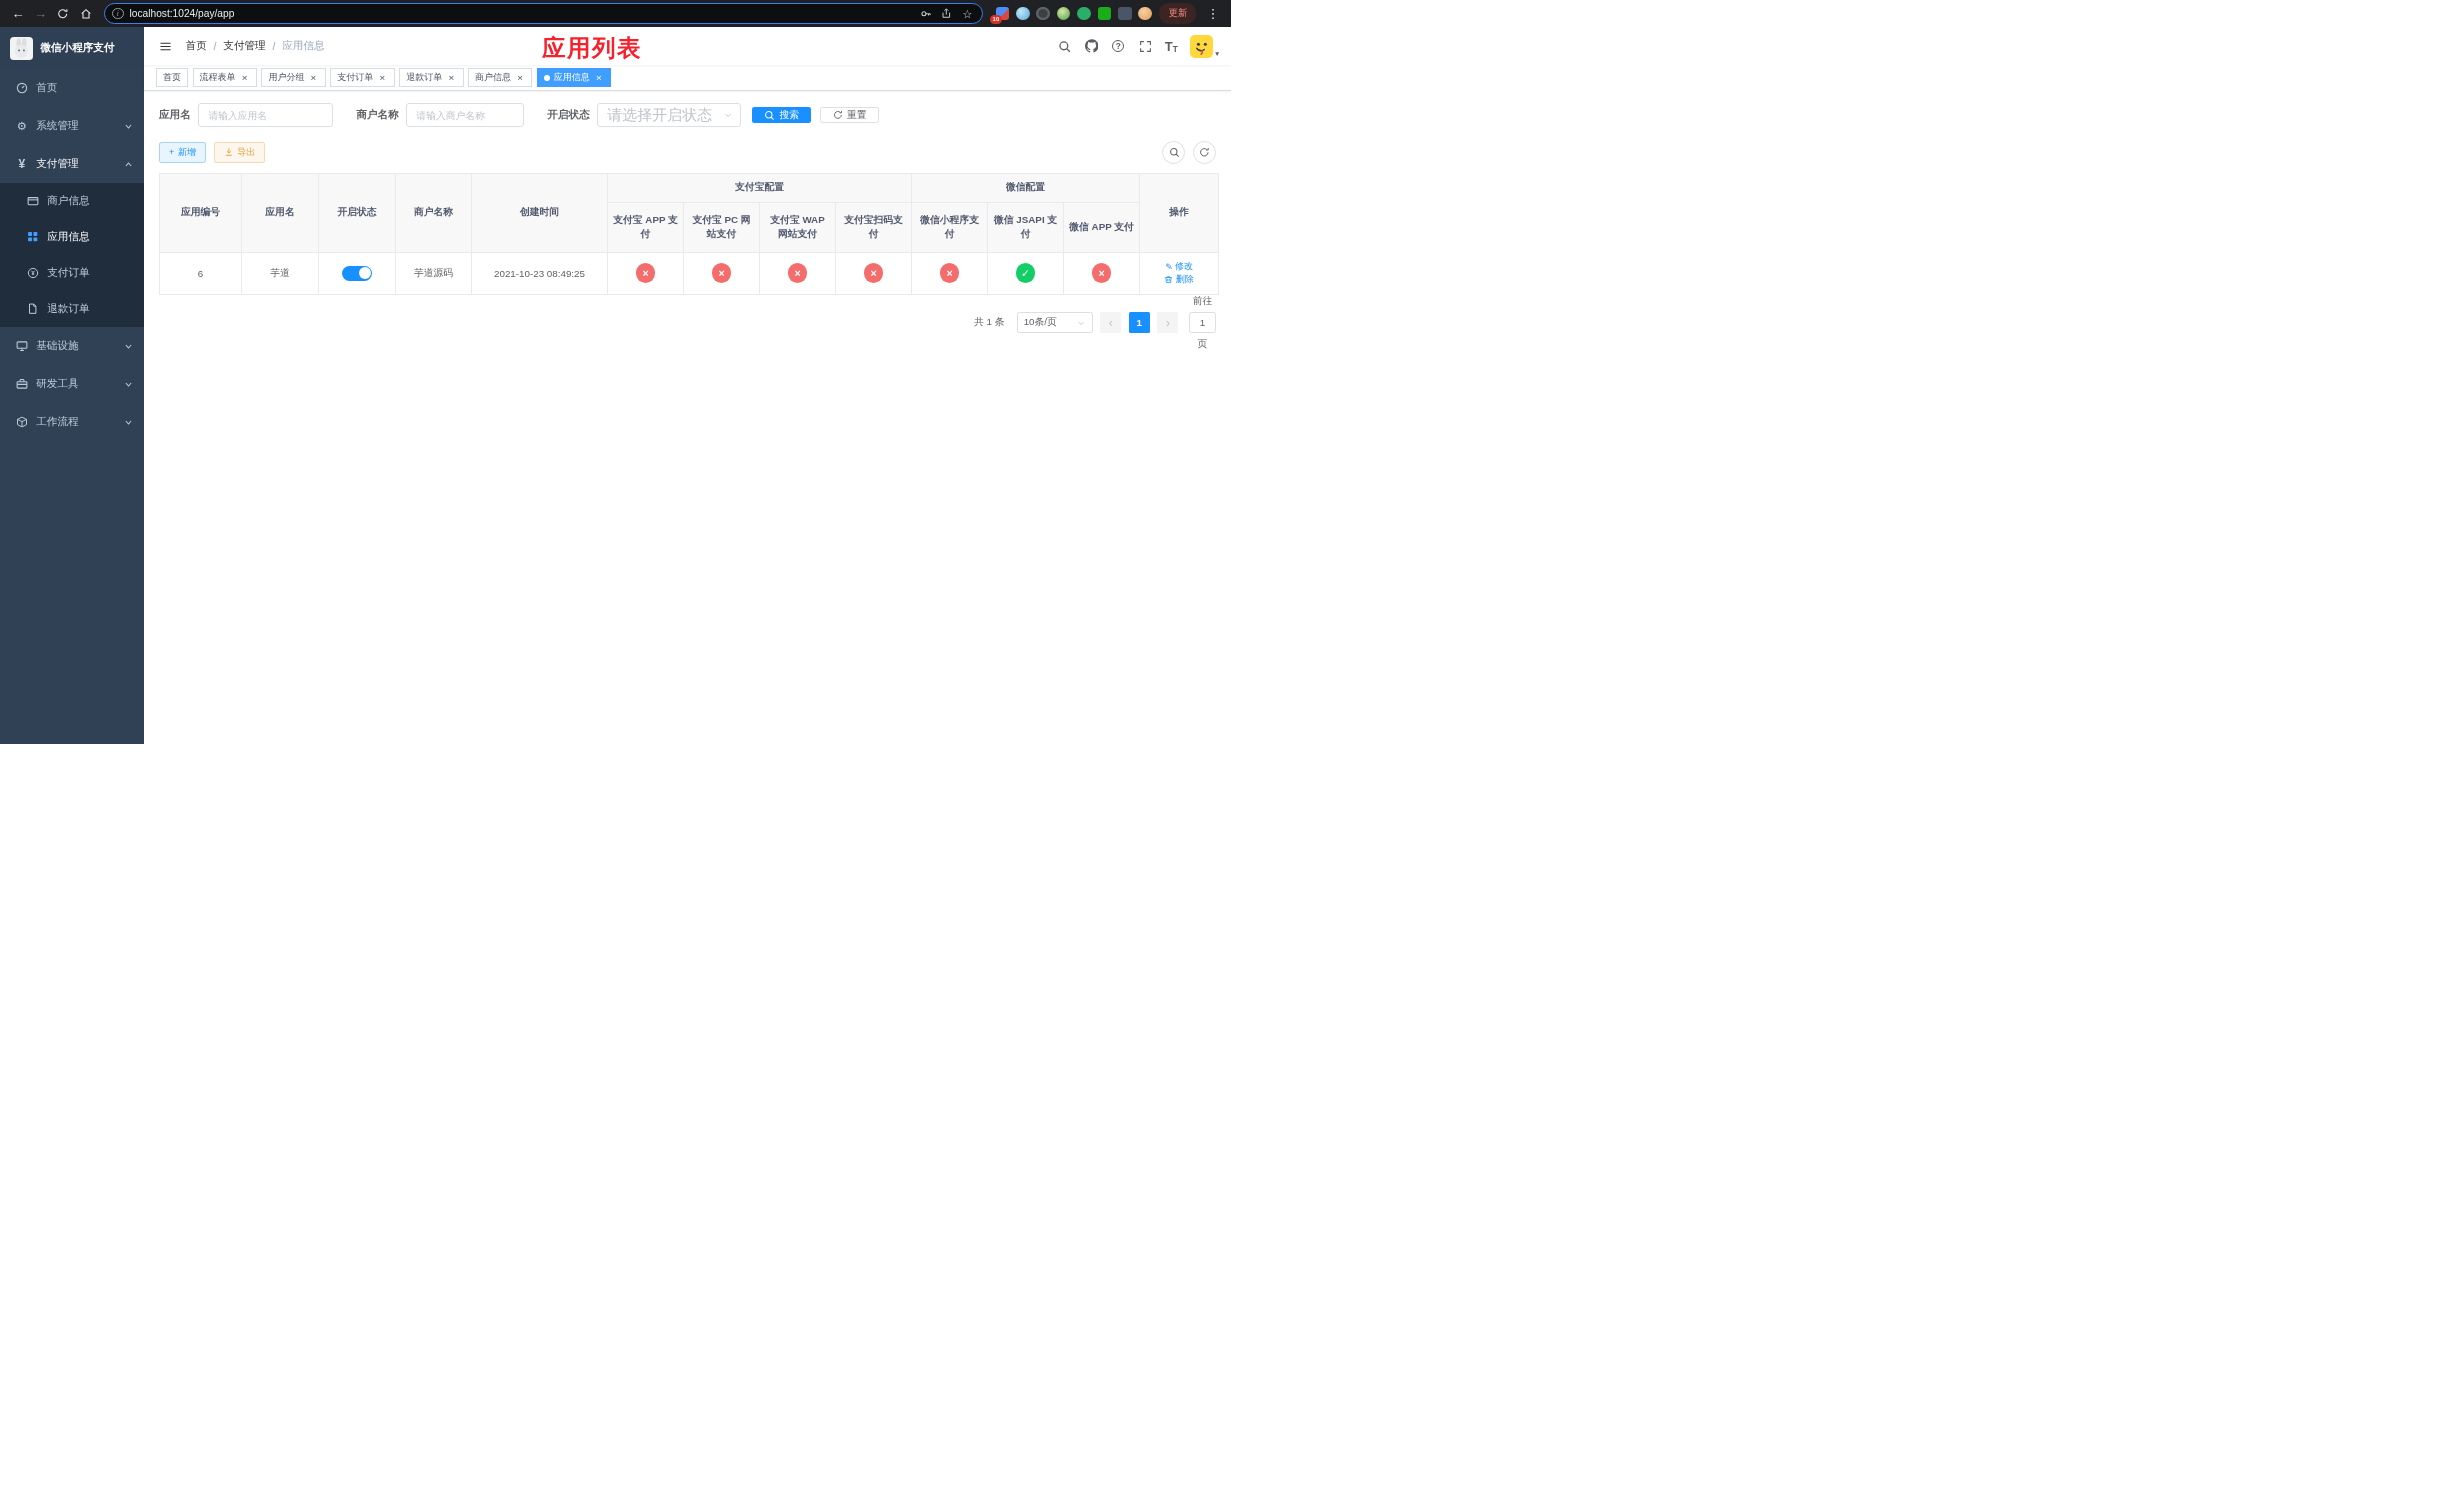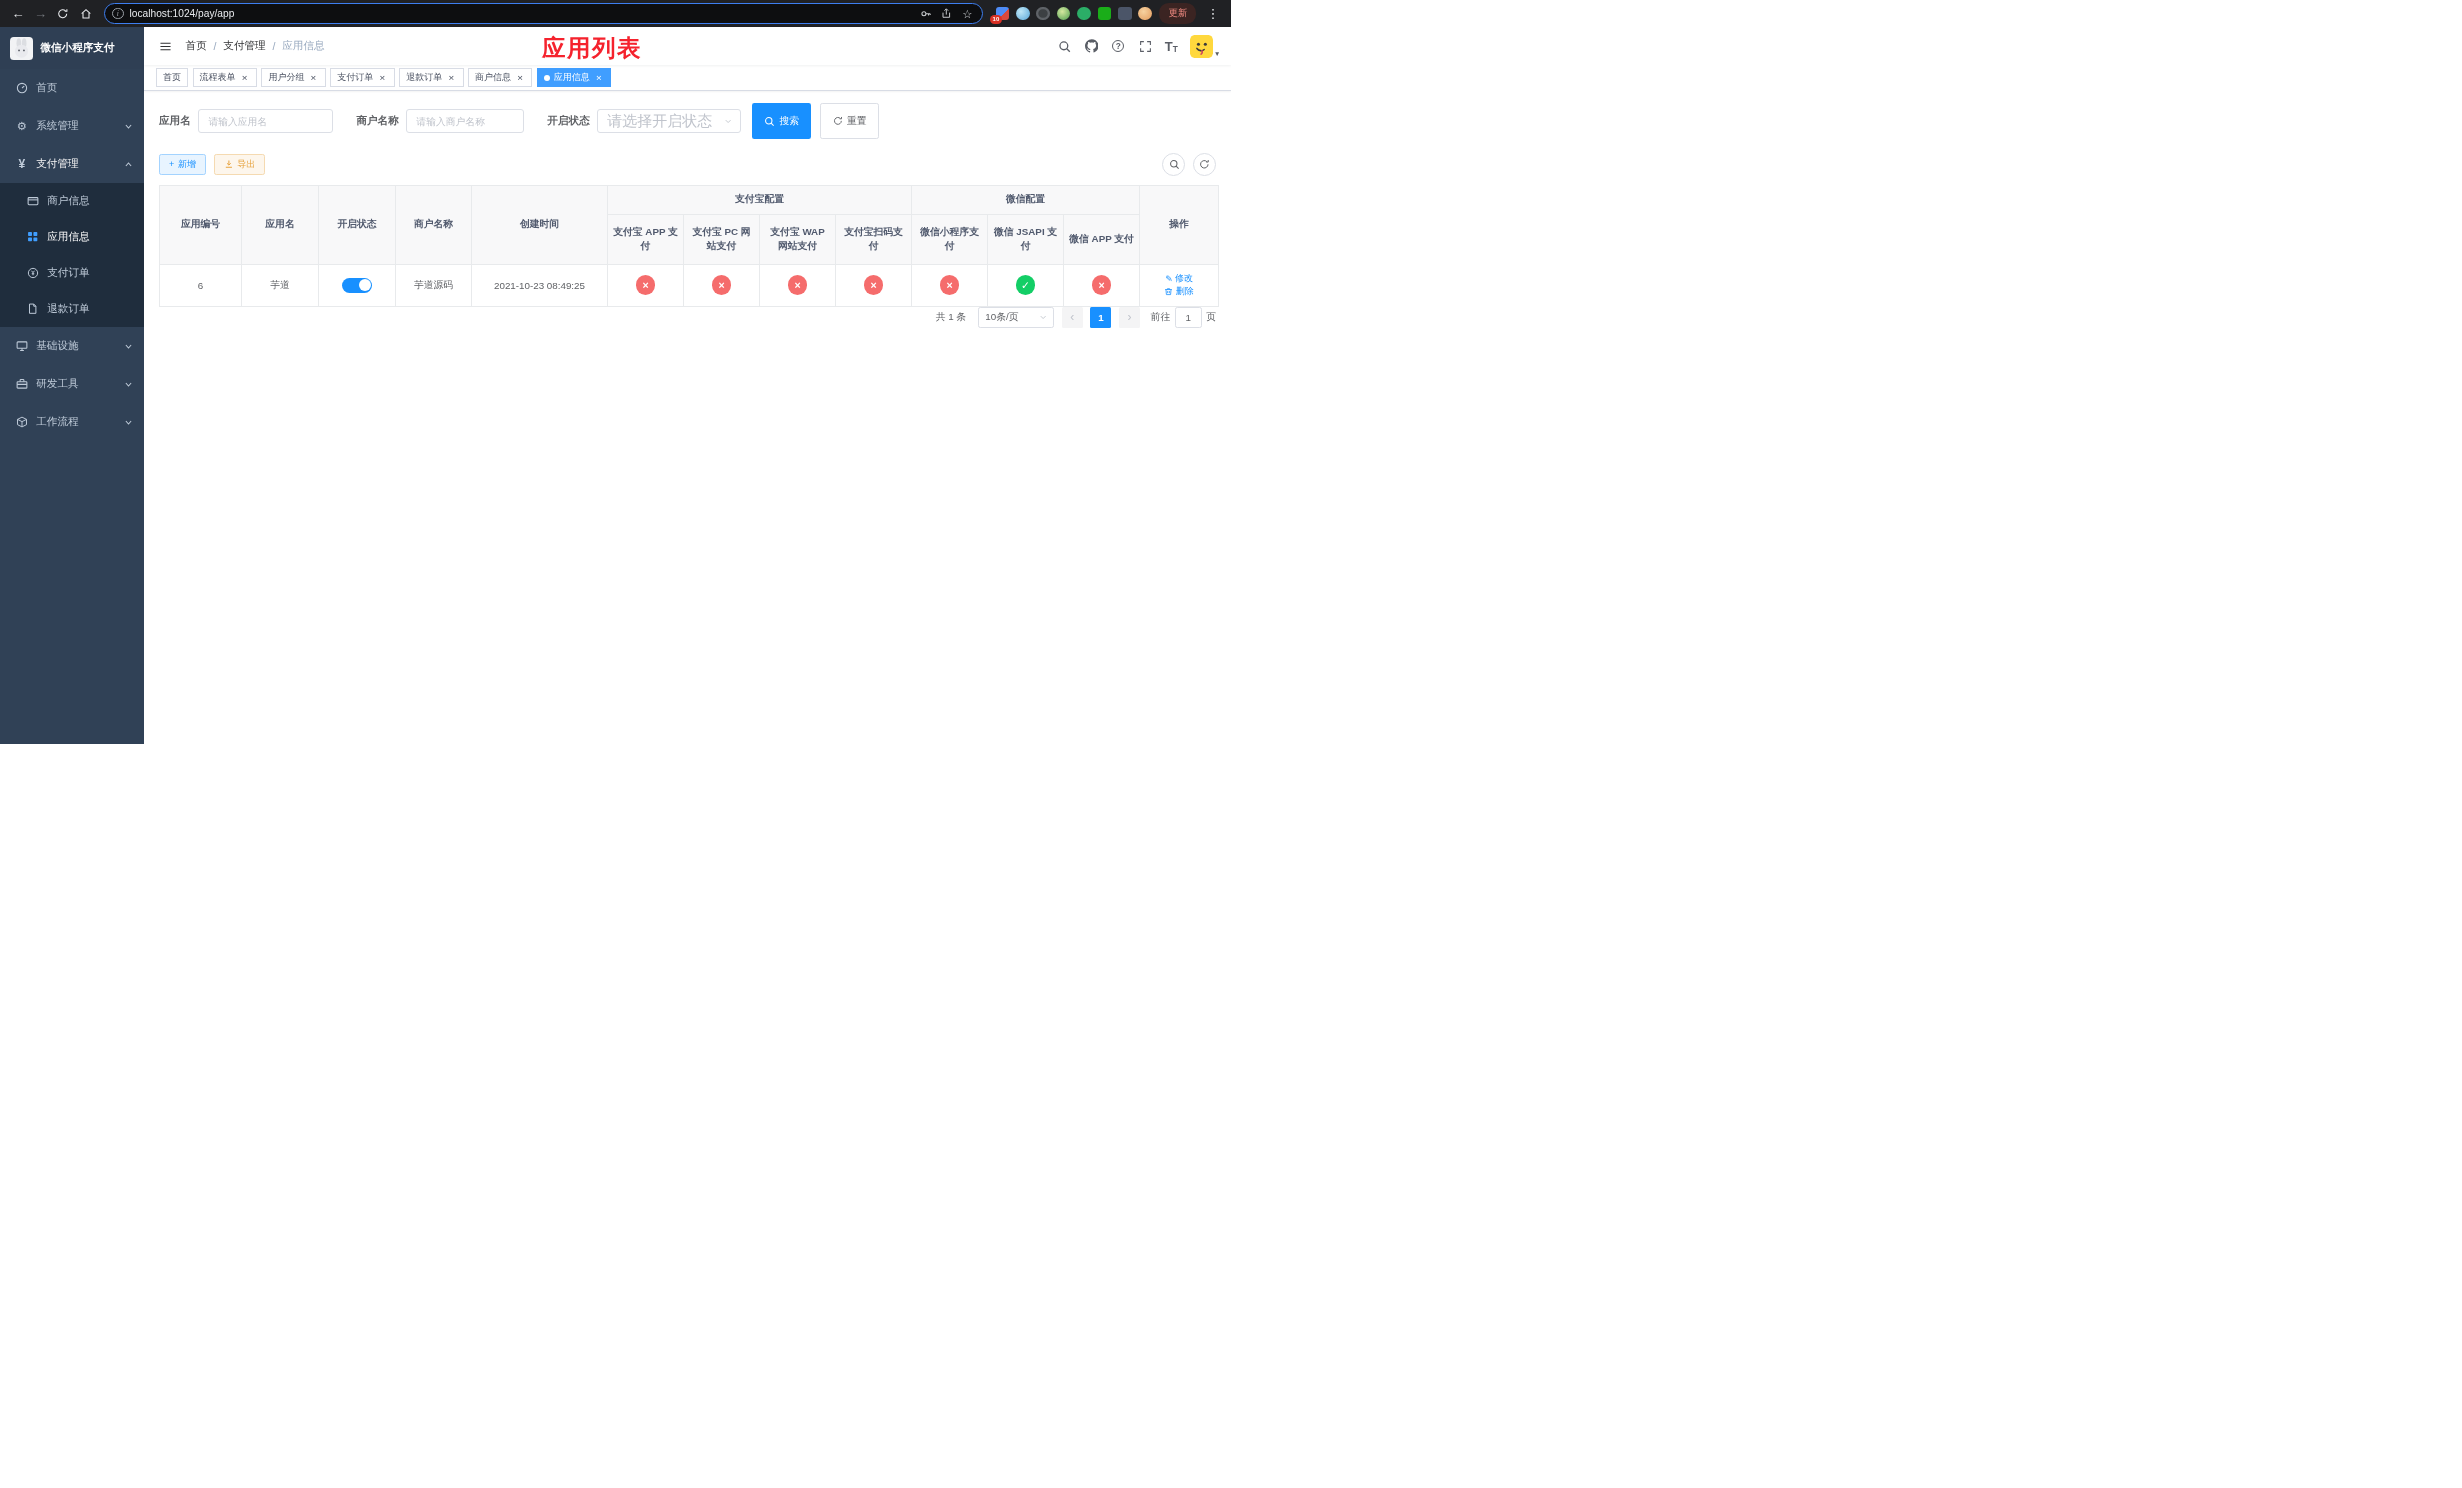--- a/index.html
+++ b/index.html
@@ -79,21 +79,21 @@
 
   .filter-row { display:flex; align-items:center; margin-top:1.5px; }
   .filter-label { font-size:10.6px; color:#606266; font-weight:700; margin-right:7.6px; white-space:nowrap; }
   .text-input { height:24px; border:0.8px solid #dcdfe6; border-radius:3px; padding:0 9px; font-size:9.8px; color:#606266; outline:none; background:#fff; }
   .text-input::placeholder { color:#c0c4cc; }
   .input-appname { width:135px; margin-right:23px; }
   .input-merchant { width:118px; margin-right:23px; }
   .fake-select { width:144px; height:24px; border:0.8px solid #dcdfe6; border-radius:3px; padding:0 7.6px 0 9px; display:flex; align-items:center; justify-content:space-between; color:#c0c4cc; font-size:15px; cursor:pointer; margin-right:10.6px; background:#fff; }
   .fake-select .caret { color:#c0c4cc; display:flex; }
 
-  .btn { height:36px; border-radius:2.3px; border:0.8px solid transparent; display:inline-flex; align-items:center; gap:4.5px; padding:0 11.4px; font-size:9.8px; cursor:pointer; white-space:nowrap; }
+  .btn { height:16px; border-radius:2.3px; border:0.8px solid transparent; display:inline-flex; align-items:center; gap:4.5px; padding:0 11.4px; font-size:9.8px; cursor:pointer; white-space:nowrap; }
   .btn-primary { background:#1890ff; color:#fff; }
   .btn-default { background:#fff; border-color:#dcdfe6; color:#606266; margin-left:9px; }
 
   .toolbar-row { display:flex; align-items:center; margin-top:13.6px; }
   .btn-mini { height:21px; border-radius:2.3px; display:inline-flex; align-items:center; gap:3.8px; padding:0 9px; font-size:9px; cursor:pointer; white-space:nowrap; }
   .btn-add { background:#e8f4ff; border:0.8px solid #a3d3ff; color:#1890ff; }
   .btn-export { background:#fdf6ec; border:0.8px solid #f5dab1; color:#e6a23c; margin-left:7.6px; }
   .toolbar-right { margin-left:auto; display:flex; align-items:center; gap:7.6px; }
   .circle-btn { width:23px; height:23px; border-radius:50%; border:0.8px solid #dcdfe6; background:#fff; color:#606266; display:flex; align-items:center; justify-content:center; cursor:pointer; }
 
@@ -113,21 +113,21 @@
   .status-dot.ok { background:#13ce66; }
 
   .action-link { color:#1890ff; font-size:9px; display:inline-flex; align-items:center; gap:2.3px; cursor:pointer; margin:0 5.3px; white-space:nowrap; }
 
   
   .pagination { display:flex; align-items:center; justify-content:flex-end; gap:7.6px; margin-top:0; font-size:9.8px; color:#606266; }
   .page-total { margin-right:4.5px; }
   .page-size-select { width:76px; height:21px; border:0.8px solid #dcdfe6; border-radius:2.3px; display:flex; align-items:center; justify-content:space-between; padding:0 6px; cursor:pointer; color:#606266; font-size:9.8px; background:#fff; }
   .page-arrow { min-width:21px; height:21px; border-radius:1.5px; background:#f4f4f5; color:#c0c4cc; display:flex; align-items:center; justify-content:center; font-size:12px; cursor:pointer; }
   .page-num { min-width:21px; height:21px; border-radius:1.5px; background:#1890ff; color:#fff; display:flex; align-items:center; justify-content:center; font-size:9.8px; font-weight:700; cursor:pointer; }
-  .goto { display:flex; align-items:center; gap:4.5px; margin-left:3px; }
+  .goto { display:flex; align-items:center; gap:4.5px; margin-left:3px;flex-direction:column; }
   .goto-input { width:27px; height:21px; border:0.8px solid #dcdfe6; border-radius:2.3px; text-align:center; font-size:9.8px; color:#606266; outline:none; }
 </style>
 </head>
 <body>
 
 <div class="screen">
 
   <div class="browser-bar">
     <span class="bnav">←</span>
     <span class="bnav dim">→</span>

